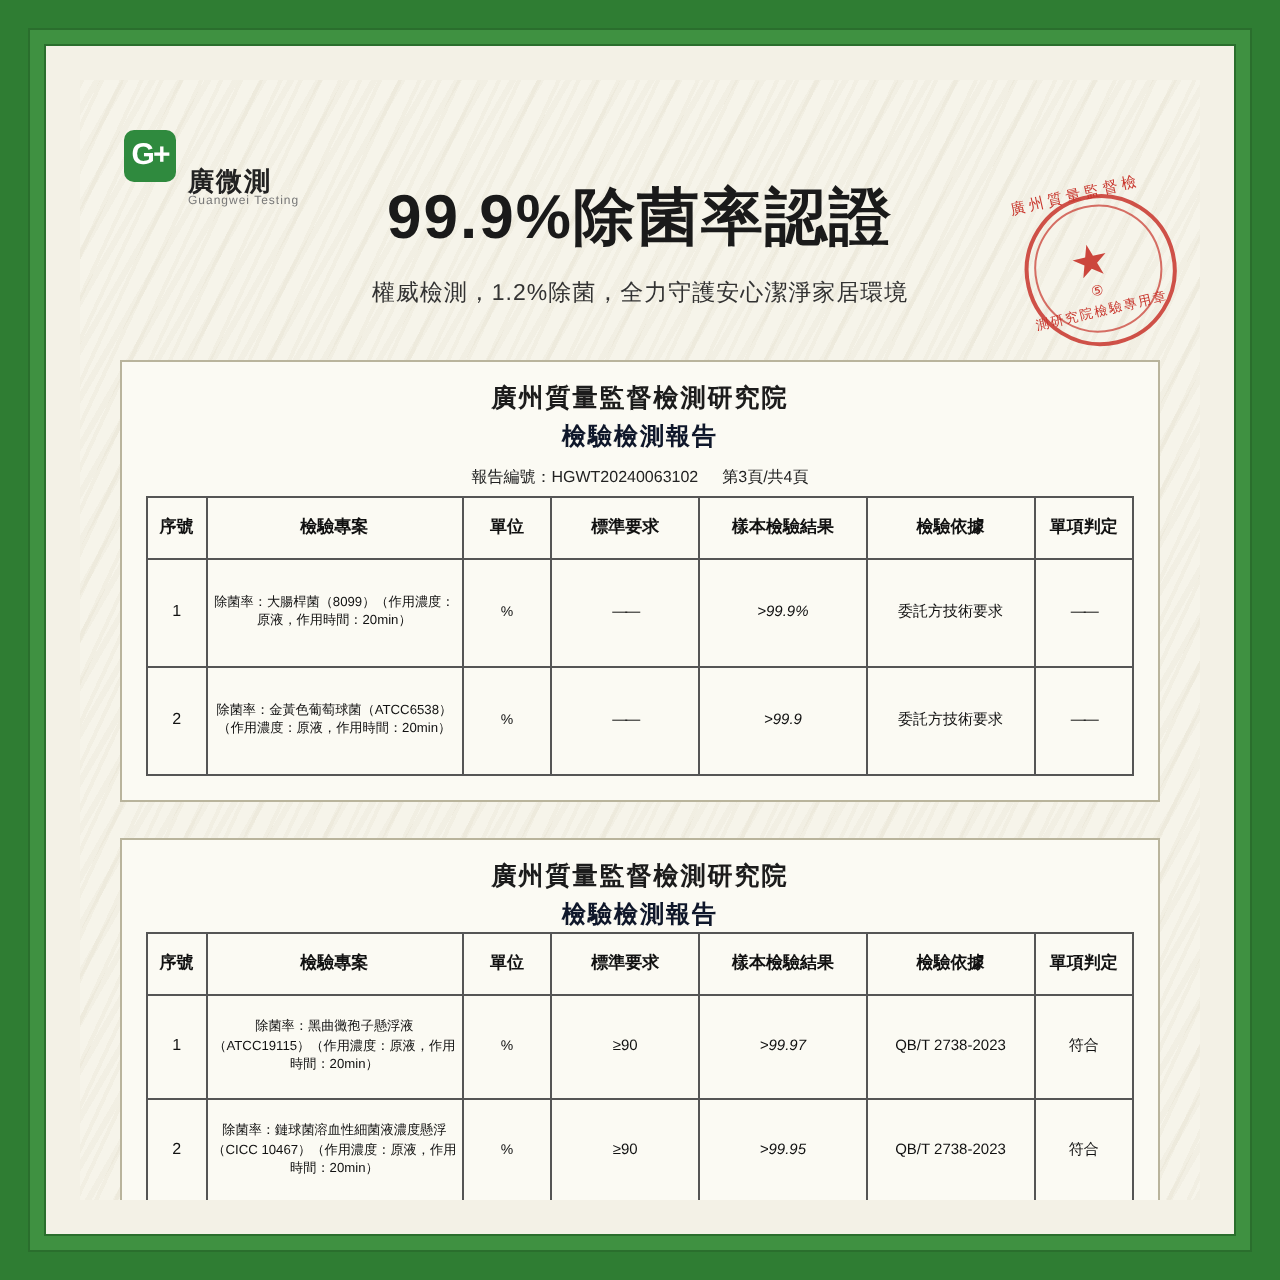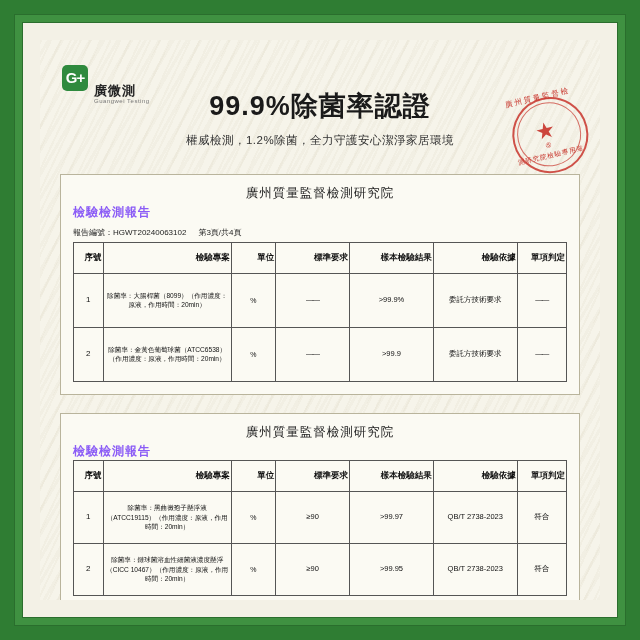--- a/index.html
+++ b/index.html
@@ -57,21 +57,21 @@
     width:26px;height:26px;border-radius:5px;background:#2f8a3e;
     color:#fff;font-size:15px;font-weight:bold;line-height:26px;text-align:center;
     letter-spacing:-1px;
   }
   .logo-txt{line-height:1.05;margin-top:32px;}
   .logo-cn{font-size:13px;color:#222;font-weight:bold;letter-spacing:1px;}
   .logo-en{font-size:6px;color:#777;letter-spacing:.5px;}
 
   .big-title{
     text-align:center;
-    font-size:27px;
+    font-size:31px;
     color:#1a1a1a;
     font-weight:bold;
     margin-top:-16px;
     letter-spacing:1px;
   }
   .sub-title{
     text-align:center;
     font-size:11.5px;
     color:#333;
     margin-top:9px;
@@ -114,52 +114,52 @@
   
   .report{
     position:relative;
     margin:0 20px 12px 20px;
     background:#fbfaf3;
     border:1px solid #b9b49c;
     padding:10px 12px 12px 12px;
     box-sizing:border-box;
   }
   .rep-title{
-    text-align:center;font-size:12.5px;color:#1c1c1c;font-weight:normal;letter-spacing:1px;
+    text-align:center;font-size:12.5px;color:#1c1c1c;font-weight:bold;letter-spacing:1px;
   }
   .rep-title2{
-    text-align:left;font-size:12px;color:#8b5cf6;font-weight:bold;margin-top:2px;letter-spacing:1px;
+    text-align:center;font-size:12px;color:#0f172a;font-weight:bold;margin-top:2px;letter-spacing:1px;
   }
   .rep-meta{
-    display:flex;justify-content:flex-start;align-items:flex-end;
+    display:flex;justify-content:center;align-items:flex-end;
     margin-top:6px;margin-bottom:4px;
   }
   .rep-no{font-size:8px;color:#222;}
   .rep-pg{font-size:8px;color:#222;margin-left:12px;}
 
   table{
     width:100%;border-collapse:collapse;table-layout:fixed;
   }
   th,td{
     border:1px solid #555;
     text-align:center;
     vertical-align:middle;
     color:#111;
     padding:2px 1px;
   }
   thead th{
-    font-size:8.5px;font-weight:bold;height:26px;text-align:right;
+    font-size:8.5px;font-weight:bold;height:26px;
   }
   thead th.two-line{line-height:1.05;}
   tbody td{font-size:7px;line-height:1.35;}
   td.idx{font-size:8px;width:22px;}
   td.item{font-size:6.6px;line-height:1.45;text-align:center;padding:3px 2px;}
   td.unit{font-size:7px;}
   td.basis{font-size:7.5px;}
-  td.res{font-size:7.5px;}
+  td.res{font-size:7.5px;font-style:italic;}
   td.std{font-size:7.5px;}
   td.judge{font-size:7.5px;}
   .dash{letter-spacing:-1px;}
 
   .col-idx{width:6%;}
   .col-item{width:26%;}
   .col-unit{width:9%;}
   .col-std{width:15%;}
   .col-res{width:17%;}
   .col-basis{width:17%;}

